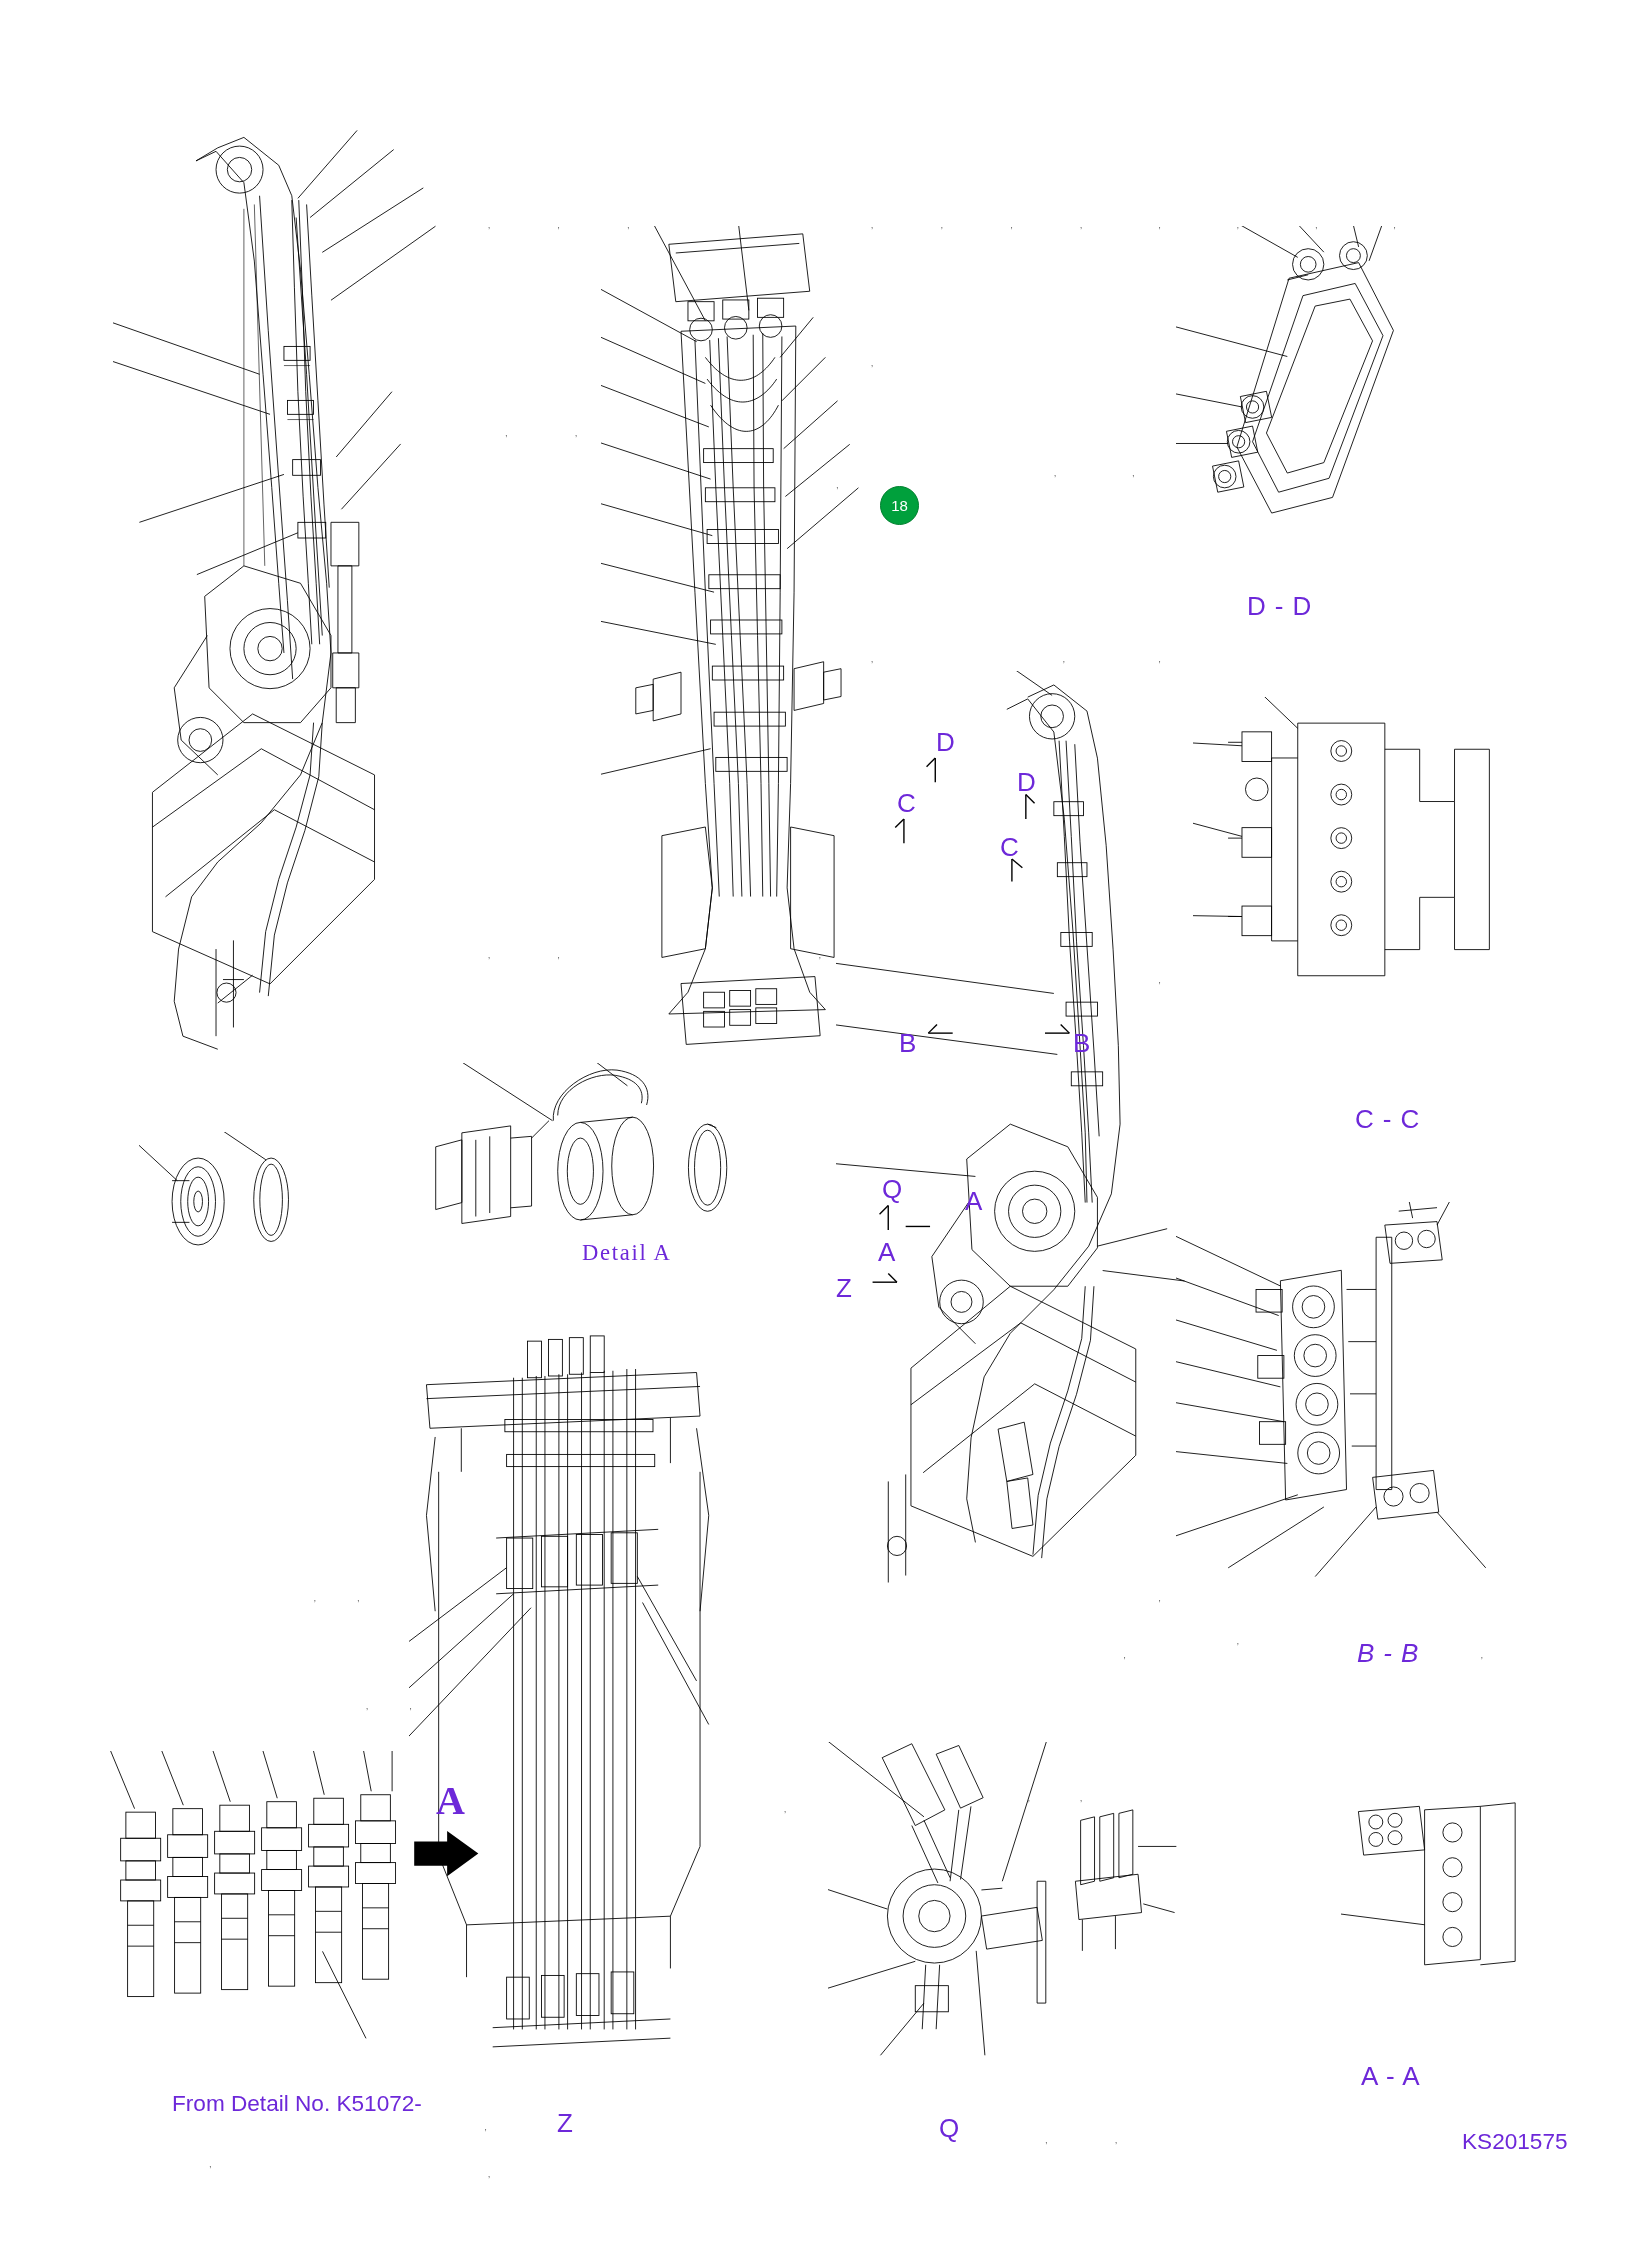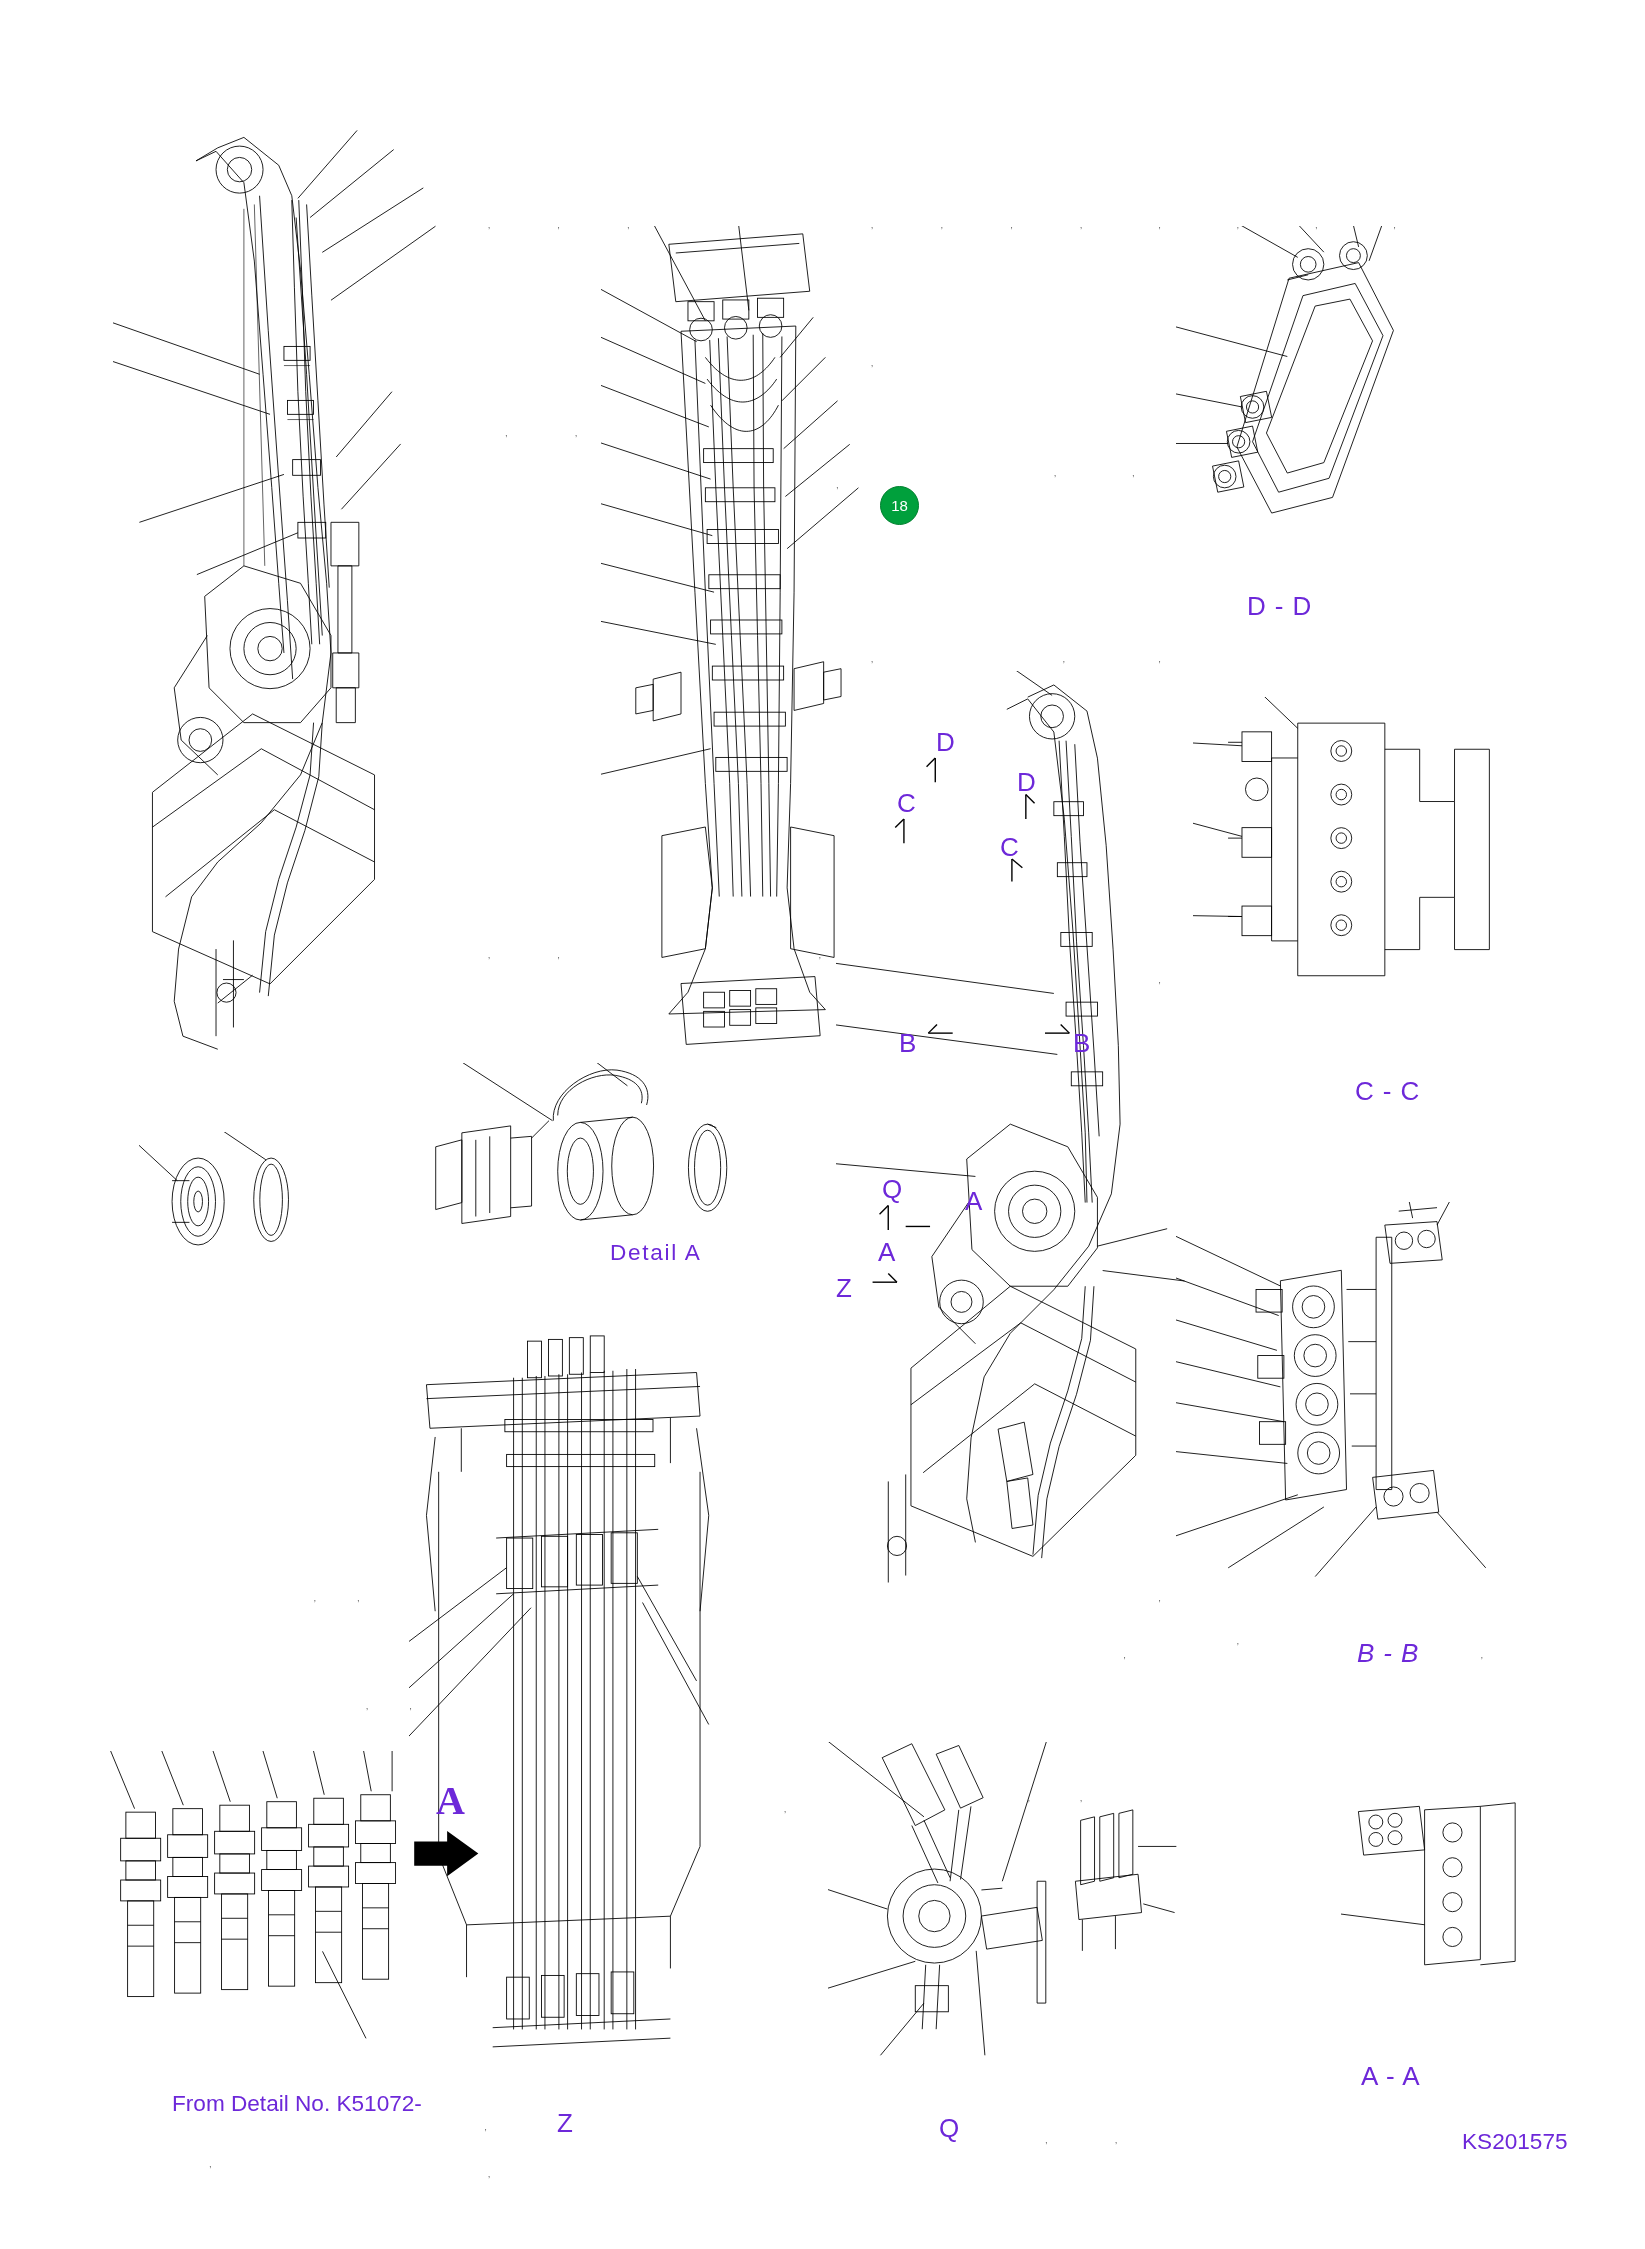--- a/index.html
+++ b/index.html
@@ -30,21 +30,21 @@
   
   .lbl {
     position: absolute;
     font-family: "Liberation Sans", sans-serif;
     color: #6d28d9;
     white-space: nowrap;
   }
   .lbl-lg { font-size: 26px; letter-spacing: 0.9px; }
   .lbl-md { font-size: 22.6px; }
   .lbl-serif { font-family: "Liberation Serif", serif; }
-  .lbl-mono { font-family: Liberation Sans, sans-serif; margin-left: 28px; }
+  .lbl-mono { font-family: Liberation Serif, serif; }
   .bold { font-weight: bold; }
 
   
   .view {
     position: absolute;
   }
   .svgwrap { position: absolute; left: 0; top: 0; }
 
   svg { display: block; }
   svg .ln { stroke: #000; stroke-width: 1; fill: none; }
@@ -289,21 +289,21 @@
         <path d="M40 252 L56 252"></path>
       </g>
       <g class="lead">
         <path d="M30 -50 L120 36"></path>
         <path d="M-50 50 L56 56"></path>
         <path d="M-56 130 L56 160"></path>
         <path d="M-60 250 L56 252"></path>
       </g>
     </svg>
   </div>
-  <div class="lbl lbl-lg" style="left:1355px; top:1076px;">C - C</div>
+  <div class="lbl lbl-lg" style="left:1355px; top:1104px;">C - C</div>
 
   <div class="view" style="left:836px; top:671px; width:366px; height:915px;">
     <svg width="366" height="915" viewBox="0 0 420 1050">
       <g class="ln">
         <path d="M220 30 L250 16 L288 46 L300 100 L310 200 L318 320 L324 430 L326 520
                  L316 600 L290 660 L250 710 L200 760 L170 810 L155 880 L150 950 L160 1000"></path>
         <path d="M196 44 L220 32 L250 70 L262 170 L272 300 L280 430 L286 530 L288 610"></path>
         <circle cx="248" cy="52" r="26" class="nofill"></circle>
         <circle cx="248" cy="52" r="13" class="nofill"></circle>
 

